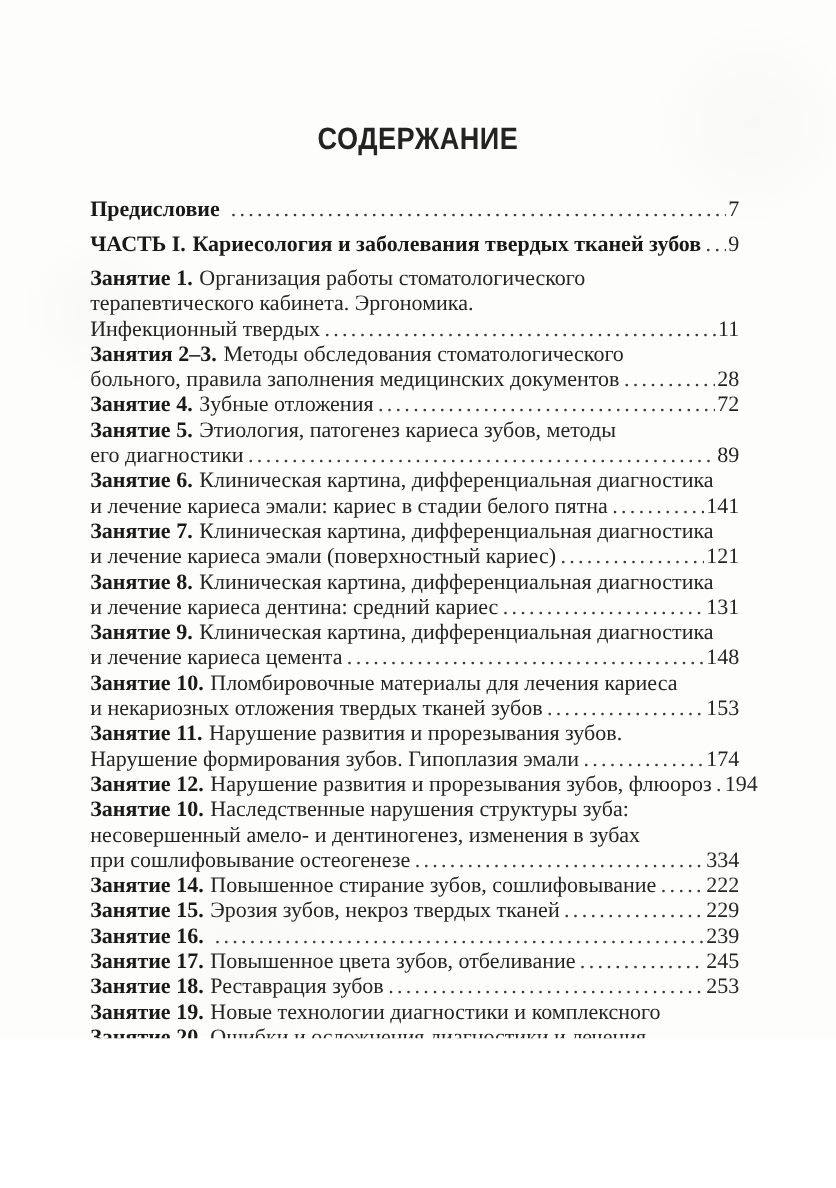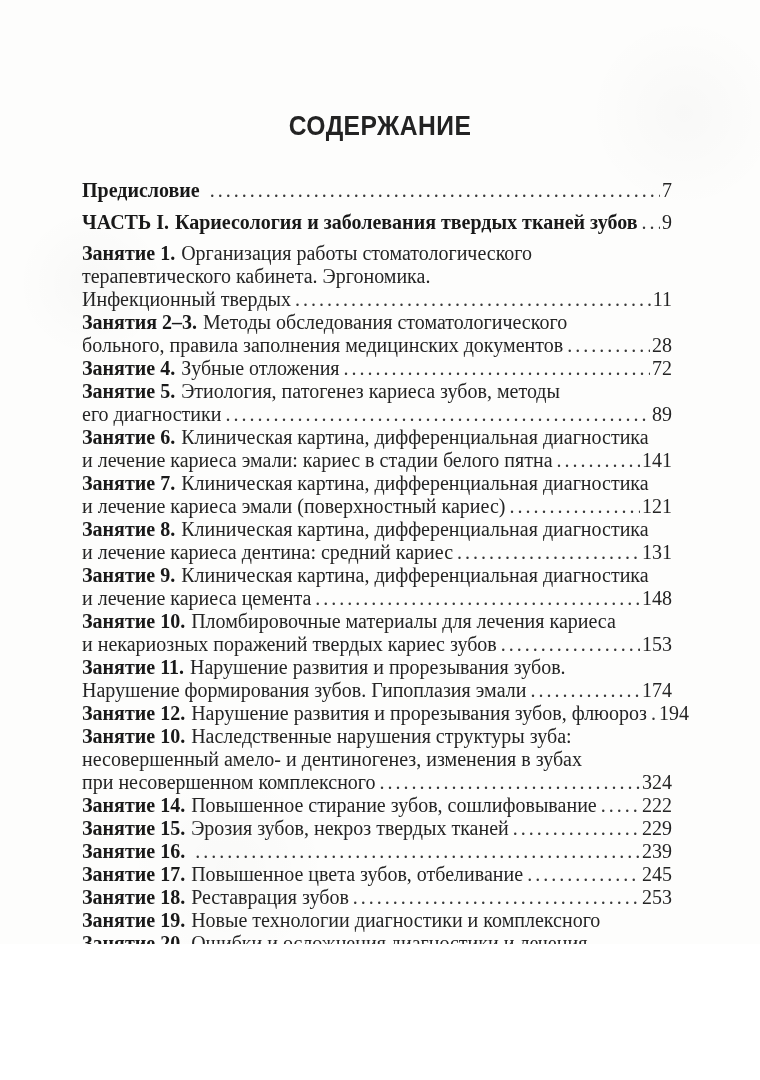--- a/index.html
+++ b/index.html
@@ -186,21 +186,21 @@
           <span class="leader"></span>
           <span class="page-num">148</span>
         </div>
       </div>
       <div class="entry">
         <div class="toc-line">
           <span class="label">Занятие 10.</span>
           <span class="text">Пломбировочные материалы для лечения кариеса</span>
         </div>
         <div class="toc-line">
-          <span class="text">и некариозных поражений твердых кариес зубов</span>
+          <span class="text">и некариозных отложения твердых тканей зубов</span>
           <span class="leader"></span>
           <span class="page-num">153</span>
         </div>
       </div>
       <div class="entry">
         <div class="toc-line">
           <span class="label">Занятие 11.</span>
           <span class="text">Нарушение развития и прорезывания зубов.</span>
         </div>
         <div class="toc-line">
@@ -219,23 +219,23 @@
       </div>
       <div class="entry">
         <div class="toc-line">
           <span class="label">Занятие 10.</span>
           <span class="text">Наследственные нарушения структуры зуба:</span>
         </div>
         <div class="toc-line">
           <span class="text">несовершенный амело- и дентиногенез, изменения в зубах</span>
         </div>
         <div class="toc-line">
-          <span class="text">при несовершенном комплексного</span>
-          <span class="leader"></span>
-          <span class="page-num">324</span>
+          <span class="text">при сошлифовывание остеогенезе</span>
+          <span class="leader"></span>
+          <span class="page-num">334</span>
         </div>
       </div>
       <div class="entry">
         <div class="toc-line">
           <span class="label">Занятие 14.</span>
           <span class="text">Повышенное стирание зубов, сошлифовывание</span>
           <span class="leader"></span>
           <span class="page-num">222</span>
         </div>
       </div>

